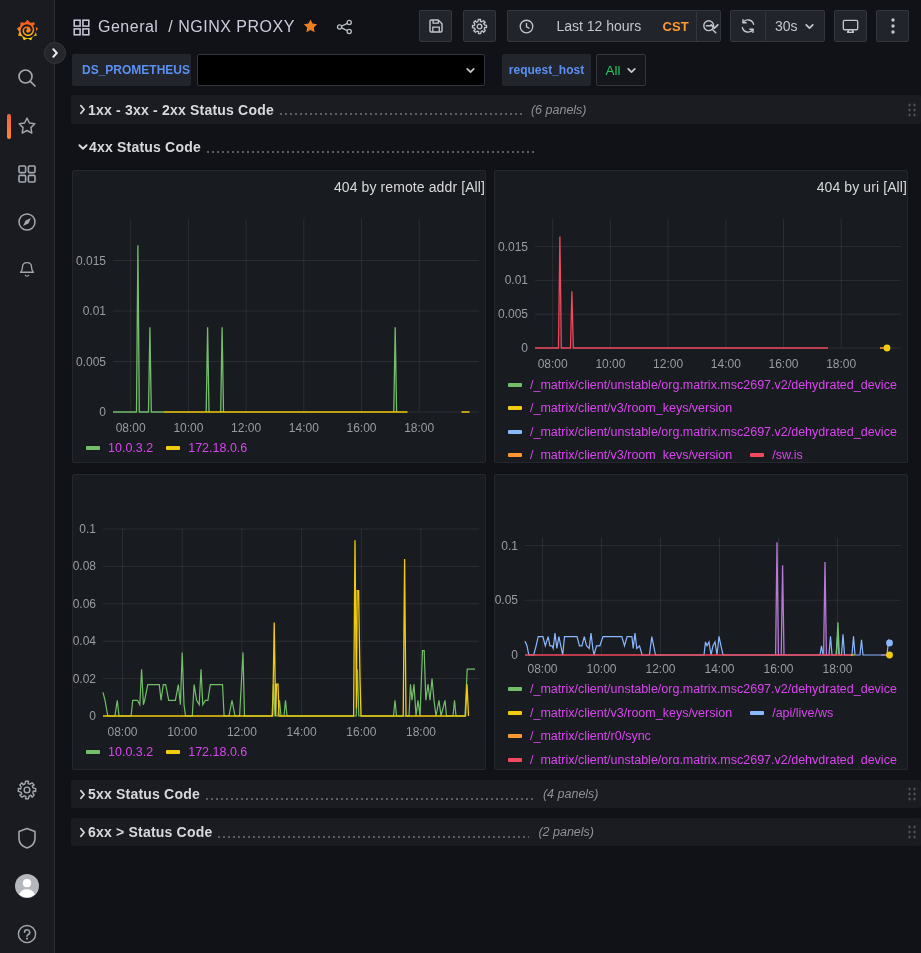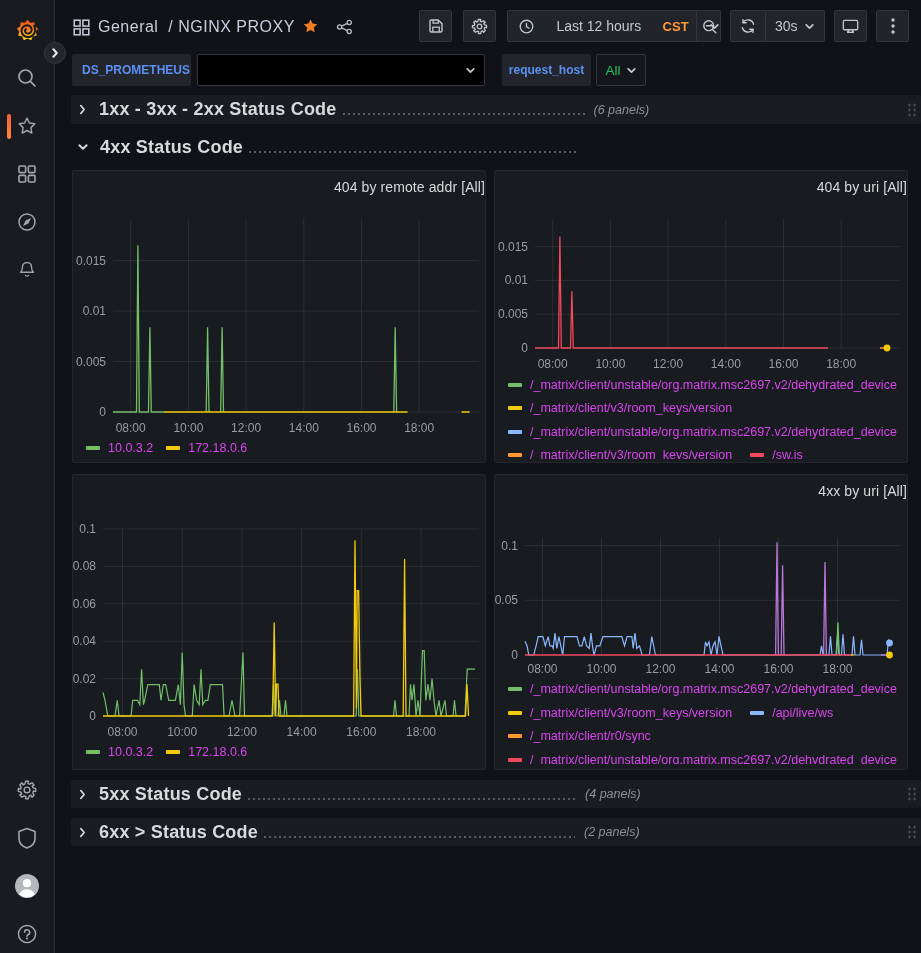--- a/index.html
+++ b/index.html
@@ -6,21 +6,21 @@
   font-family:"Liberation Sans", sans-serif; }
 .abs { position:absolute; }
 .panel { position:absolute; background:#181b1f; border:1px solid #25272e; border-radius:2px; overflow:hidden; }
 .ptitle { position:absolute; left:0; right:0; top:8px; text-align:right; font-size:14px; font-weight:500;
   letter-spacing:.1px; color:#d8d9da; }
 .leg { position:absolute; height:15px; display:flex; align-items:center; overflow:hidden; white-space:nowrap; }
 .dash { display:inline-block; width:14px; height:4px; border-radius:1px; flex:none; }
 .lt { font-size:12.5px; color:#d946ef; margin-left:8px; }
 .rowhead { position:absolute; left:71px; width:850px; display:flex; align-items:center; color:#d8d9da; }
 .rowbg { background:#1b1c22; border-radius:2px; }
-.rowtitle { font-size:18px; font-weight:700; letter-spacing:.2px; margin-left:11px; white-space:nowrap; }
+.rowtitle { font-size:14px; font-weight:700; letter-spacing:.2px; white-space:nowrap; }
 .dots { height:2px; margin-left:6px; margin-top:9px;
   background-image:repeating-linear-gradient(to right, #5a5d63 0 2px, transparent 2px 5px); }
 .pcount { font-size:12.5px; font-style:italic; color:#8e9097; margin-left:9px; white-space:nowrap; }
 .handle { position:absolute; right:5px; top:50%; transform:translateY(-50%); width:9px; height:15px;
   background-image:radial-gradient(circle, #4d5057 1.1px, transparent 1.2px); background-size:5px 5px; background-position:0 0; }
 .btn { position:absolute; background:#21242b; border:1px solid #33363e; border-radius:2px;
   display:flex; align-items:center; justify-content:center; }
 .vlabel { position:absolute; height:32px; background:#22252b; border-radius:2px; display:flex; align-items:center;
   padding:0 10px; color:#5b90f2; font-size:12px; font-weight:700; }
 svg { display:block; }
@@ -366,21 +366,20 @@
       <path d="M30.0,241.0 L199.7,241.0 L201.2,147.5 L202.7,241.0 L203.5,209.2 L205.0,209.2 L206.0,241.0 L280.6,241.0 L282.0,65.2 L283.4,233.5 L284.2,115.7 L285.6,115.7 L287.0,203.6 L288.0,241.0 L330.2,241.0 L331.6,83.9 L333.0,241.0 L392.5,241.0 L394.0,209.2 L395.5,241.0" fill="none" stroke="#f2cc0c" stroke-width="1.3"></path>
     </svg>
     <div class="leg" style="left:13px;top:269px">
       <span class="dash" style="background:#73bf69"></span>
       <span class="lt">10.0.3.2</span>
       <span class="dash" style="background:#f2cc0c;margin-left:13px"></span>
       <span class="lt">172.18.0.6</span>
     </div>
   </div>
 <div class="panel" style="left:494px;top:474px;width:414px;height:296px">
-    <div class="ptitle">4xx by uri [All]</div>
     <svg width="414" height="296" style="position:absolute;left:0;top:0">
       <line x1="47.5" y1="62.6" x2="47.5" y2="180.0" stroke="rgba(204,204,220,0.10)" stroke-width="1"></line>
       <line x1="106.5" y1="62.6" x2="106.5" y2="180.0" stroke="rgba(204,204,220,0.10)" stroke-width="1"></line>
       <line x1="165.5" y1="62.6" x2="165.5" y2="180.0" stroke="rgba(204,204,220,0.10)" stroke-width="1"></line>
       <line x1="224.5" y1="62.6" x2="224.5" y2="180.0" stroke="rgba(204,204,220,0.10)" stroke-width="1"></line>
       <line x1="283.5" y1="62.6" x2="283.5" y2="180.0" stroke="rgba(204,204,220,0.10)" stroke-width="1"></line>
       <line x1="342.5" y1="62.6" x2="342.5" y2="180.0" stroke="rgba(204,204,220,0.10)" stroke-width="1"></line>
       <line x1="30" y1="125.3" x2="406" y2="125.3" stroke="rgba(204,204,220,0.10)" stroke-width="1"></line>
       <line x1="30" y1="70.6" x2="406" y2="70.6" stroke="rgba(204,204,220,0.10)" stroke-width="1"></line>
       <text x="23" y="184.0" text-anchor="end" font-size="12" fill="#9a9ca3">0</text>

